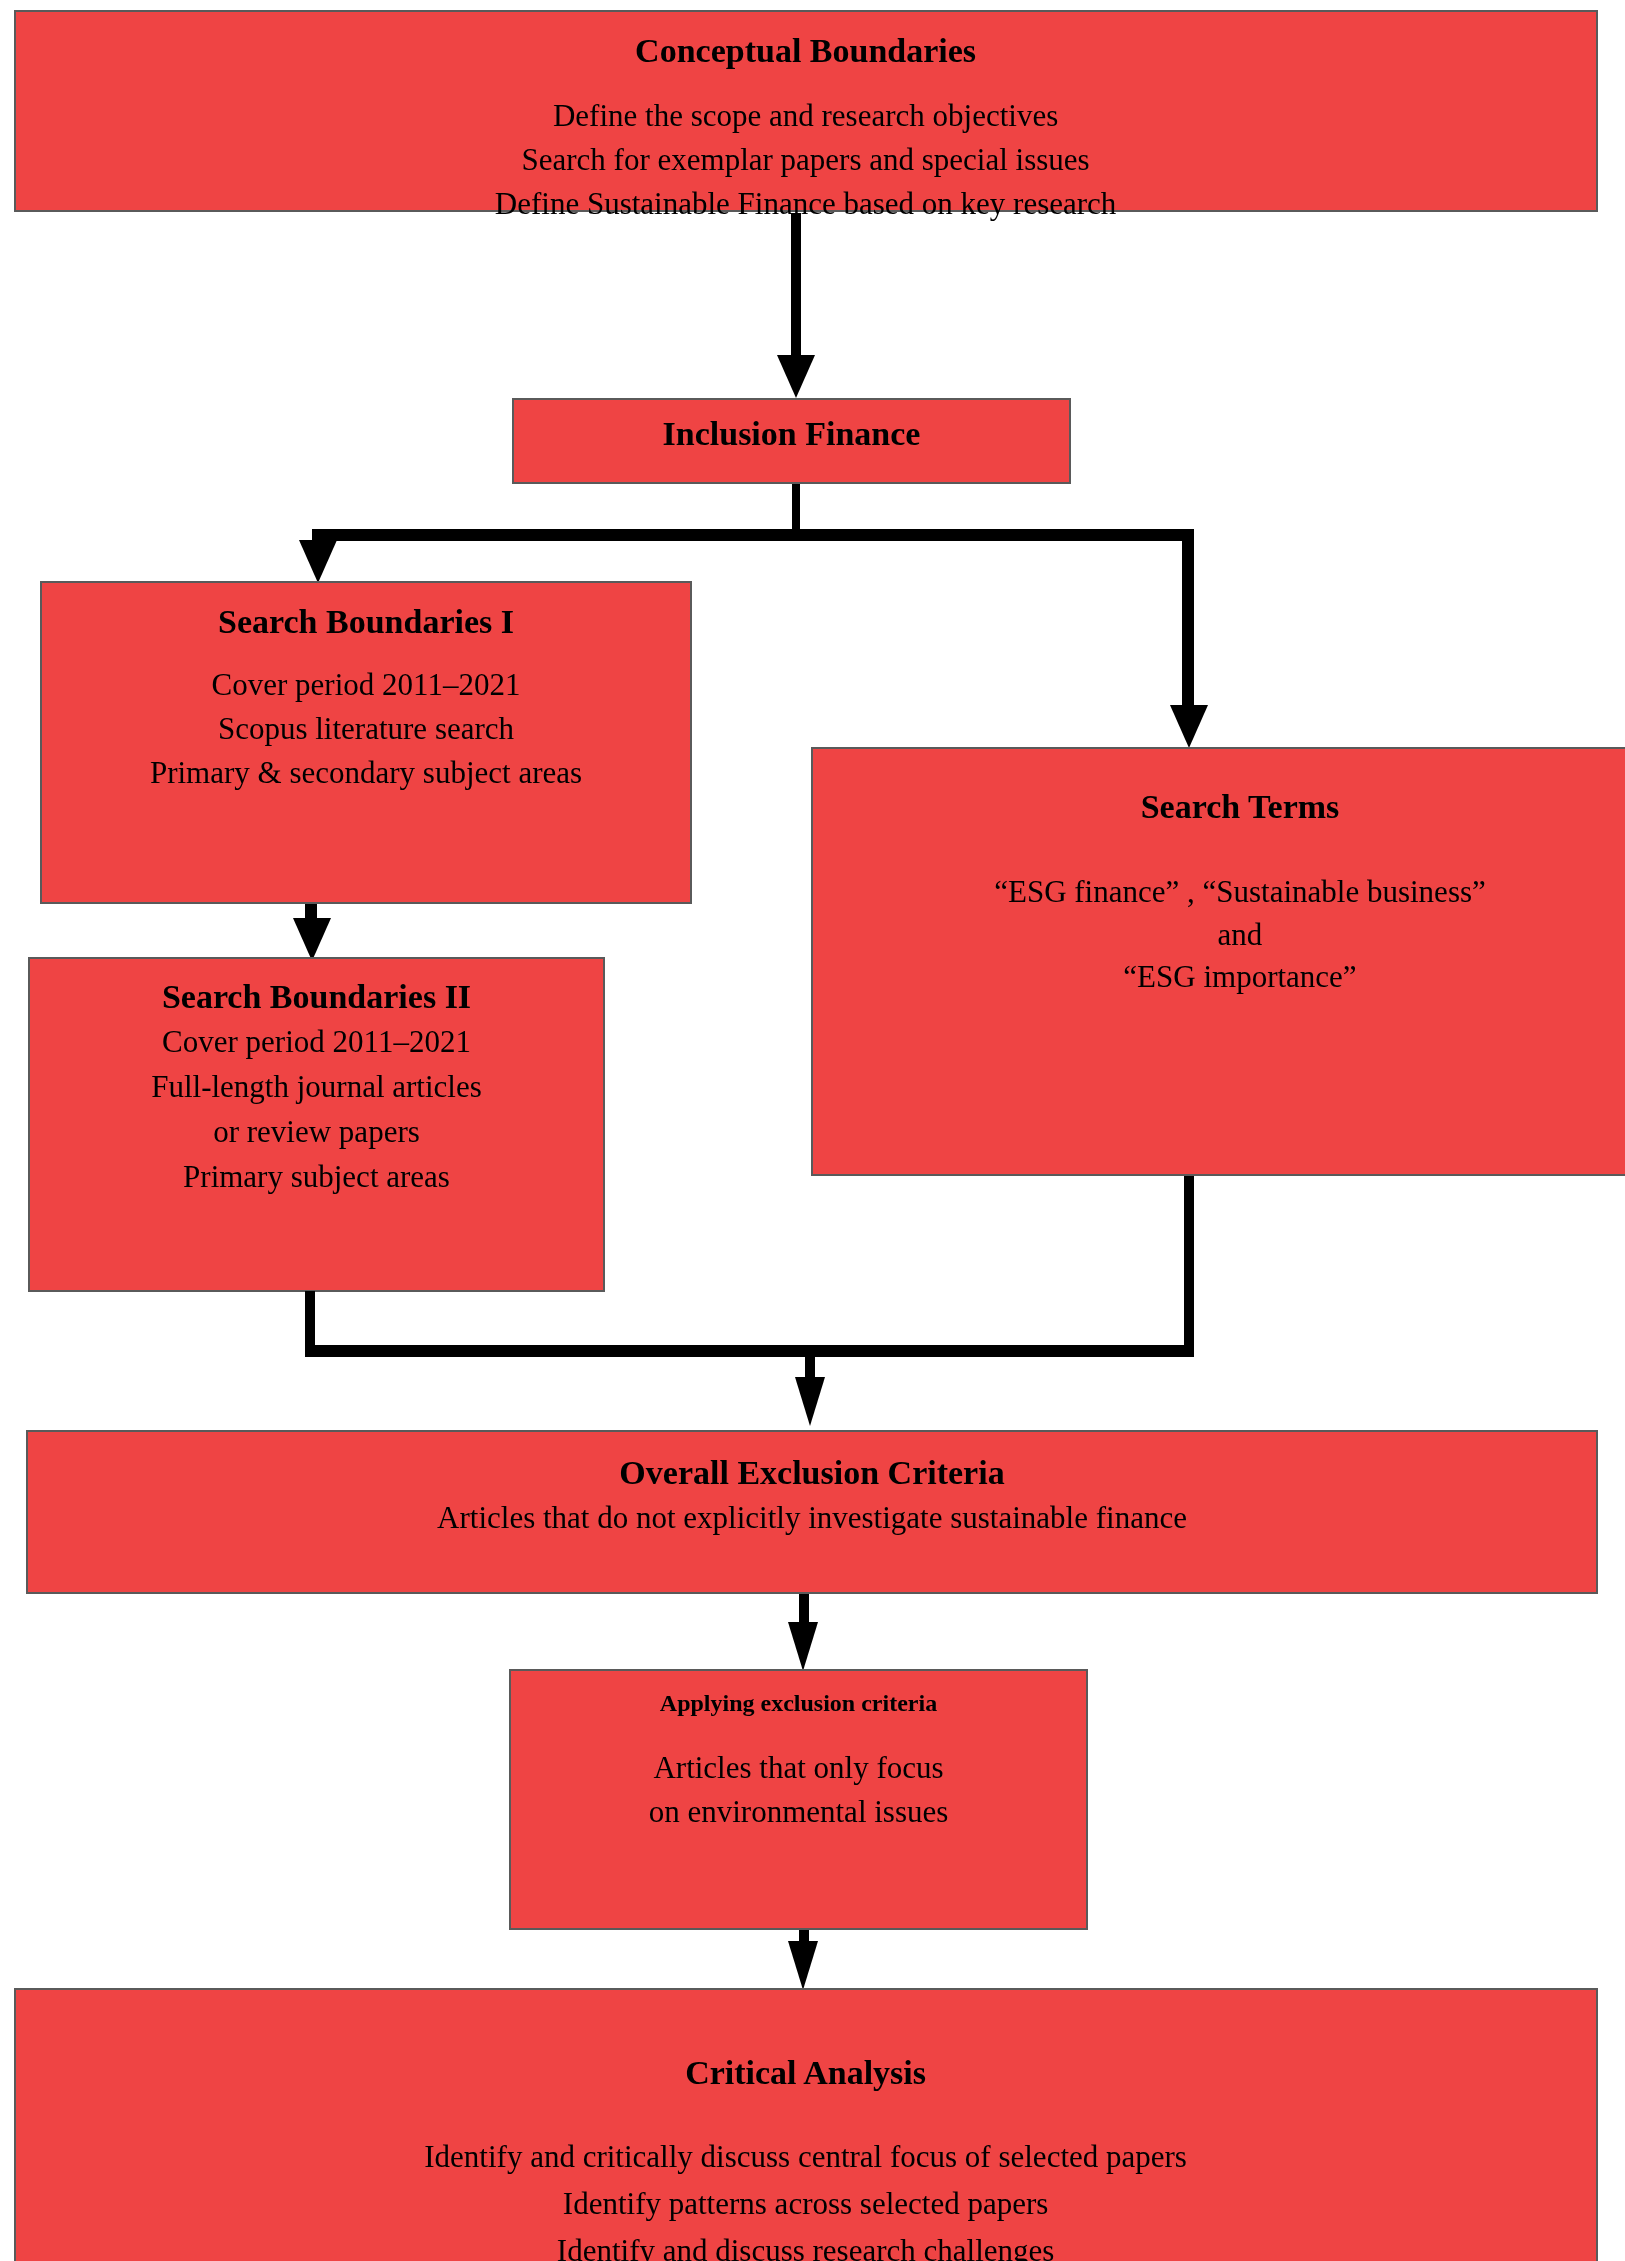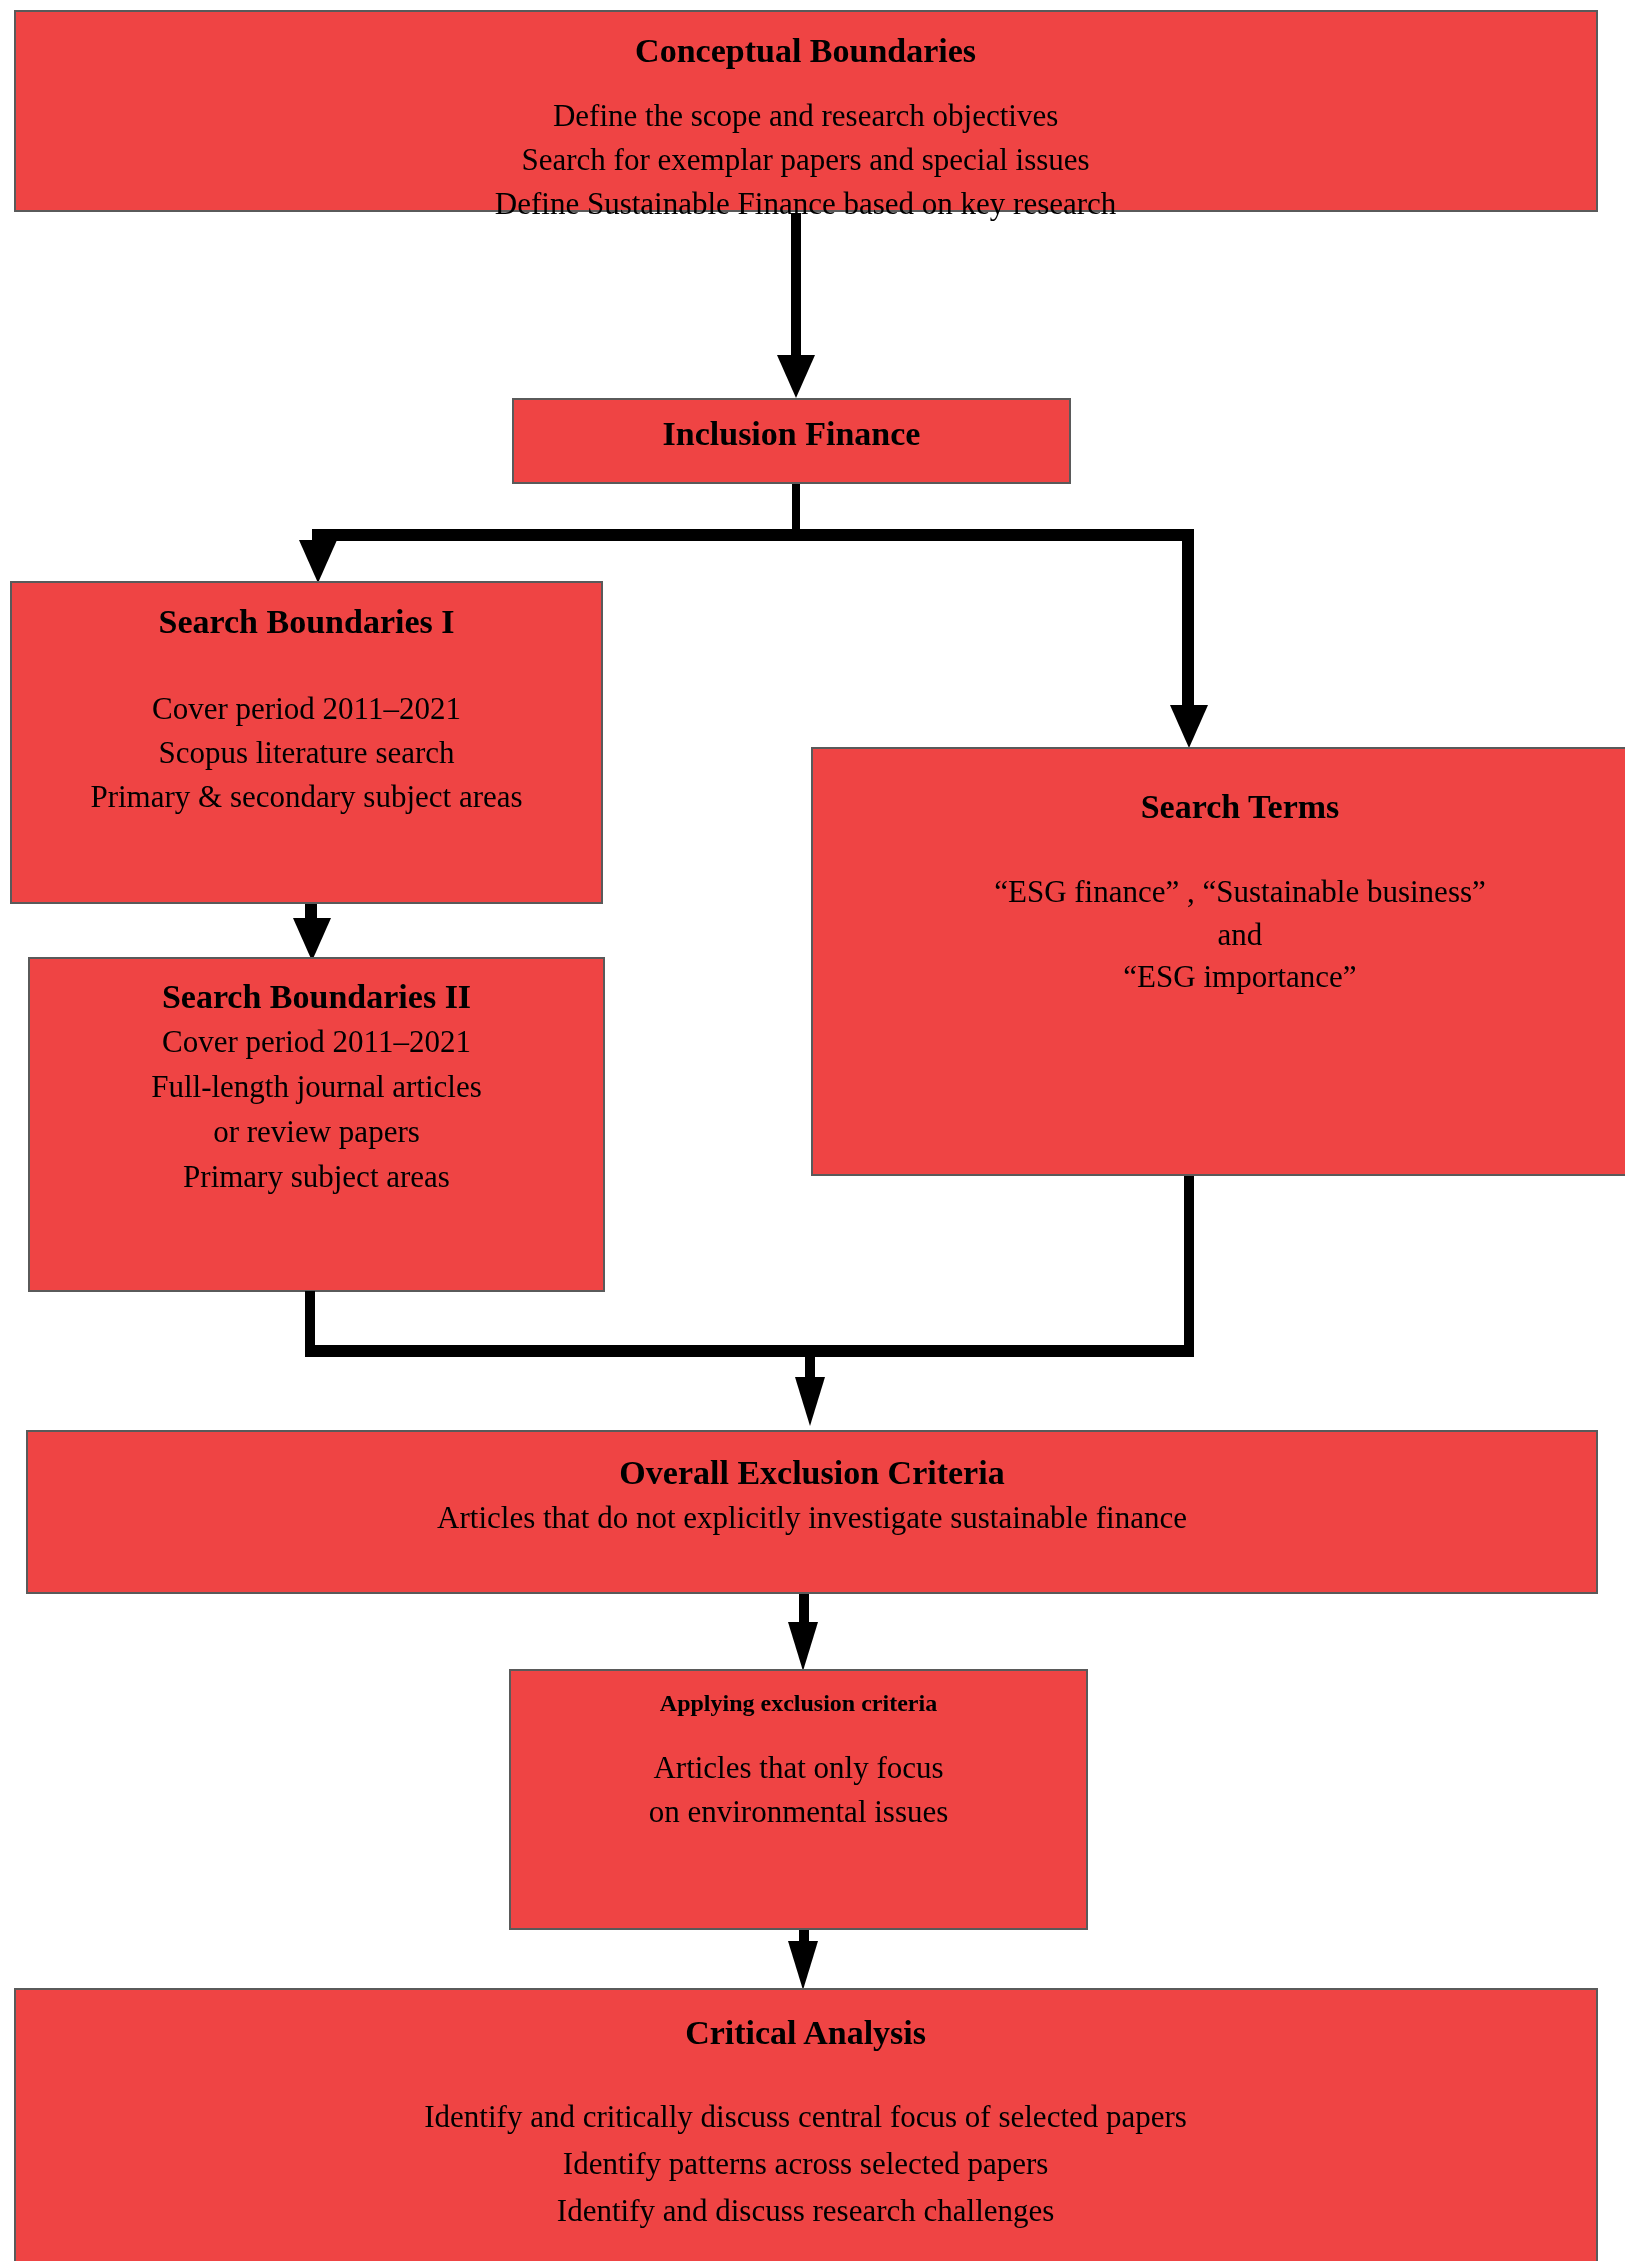--- a/index.html
+++ b/index.html
@@ -90,21 +90,21 @@
 
   <div class="vline" style="left:792px; top:484px; width:8.1px; height:53px;"></div>
   <div class="hline" style="left:312px; top:529px; width:882px; height:11.8px;"></div>
 
   <div class="vline" style="left:312px; top:529px; width:11.8px; height:27px;"></div>
   <div class="arrowhead" style="left:299px; top:540px;"></div>
 
   <div class="vline" style="left:1182px; top:529px; width:11.8px; height:179px;"></div>
   <div class="arrowhead" style="left:1170px; top:705px;"></div>
 
-  <div class="box" style="left:10px; top:581px; width:593px; height:323px; padding-top:19px;gap:24px;">
+  <div class="box" style="left:40px; top:581px; width:652px; height:323px; padding-top:19px;">
     <div class="box-title" style="font-size:34px;">Search Boundaries I</div>
     <div class="box-lines" style="font-size:31px; margin-top:22px;">
       <span class="ln">Cover period 2011–2021</span>
       <span class="ln">Scopus literature search</span>
       <span class="ln">Primary &amp; secondary subject areas</span>
     </div>
   </div>
 
   <div class="vline" style="left:305px; top:904px; width:11.8px; height:26px;"></div>
   <div class="arrowhead" style="left:293px; top:918px;"></div>
@@ -149,21 +149,21 @@
     <div class="box-lines" style="font-size:31px; margin-top:28px;">
       <span class="ln">Articles that only focus</span>
       <span class="ln">on environmental issues</span>
     </div>
   </div>
 
   <div class="vline" style="left:799px; top:1930px; width:10px; height:32px;"></div>
   <div class="arrowhead slim" style="left:788px; top:1941px;"></div>
 
   <div class="box" style="left:13.6px; top:1988px; width:1584px; height:321px; padding-top:22.6px;">
-    <div class="box-title" style="font-size:34px;">Critical Analysis</div>
+    <div class="box-title" style="font-size:34px;margin-top:40px;">Critical Analysis</div>
     <div class="box-lines" style="font-size:31px; margin-top:41px; line-height:1.52;">
       <span class="ln">Identify and critically discuss central focus of selected papers</span>
       <span class="ln">Identify patterns across selected papers</span>
       <span class="ln">Identify and discuss research challenges</span>
     </div>
   </div>
 
 </div>
 
 

